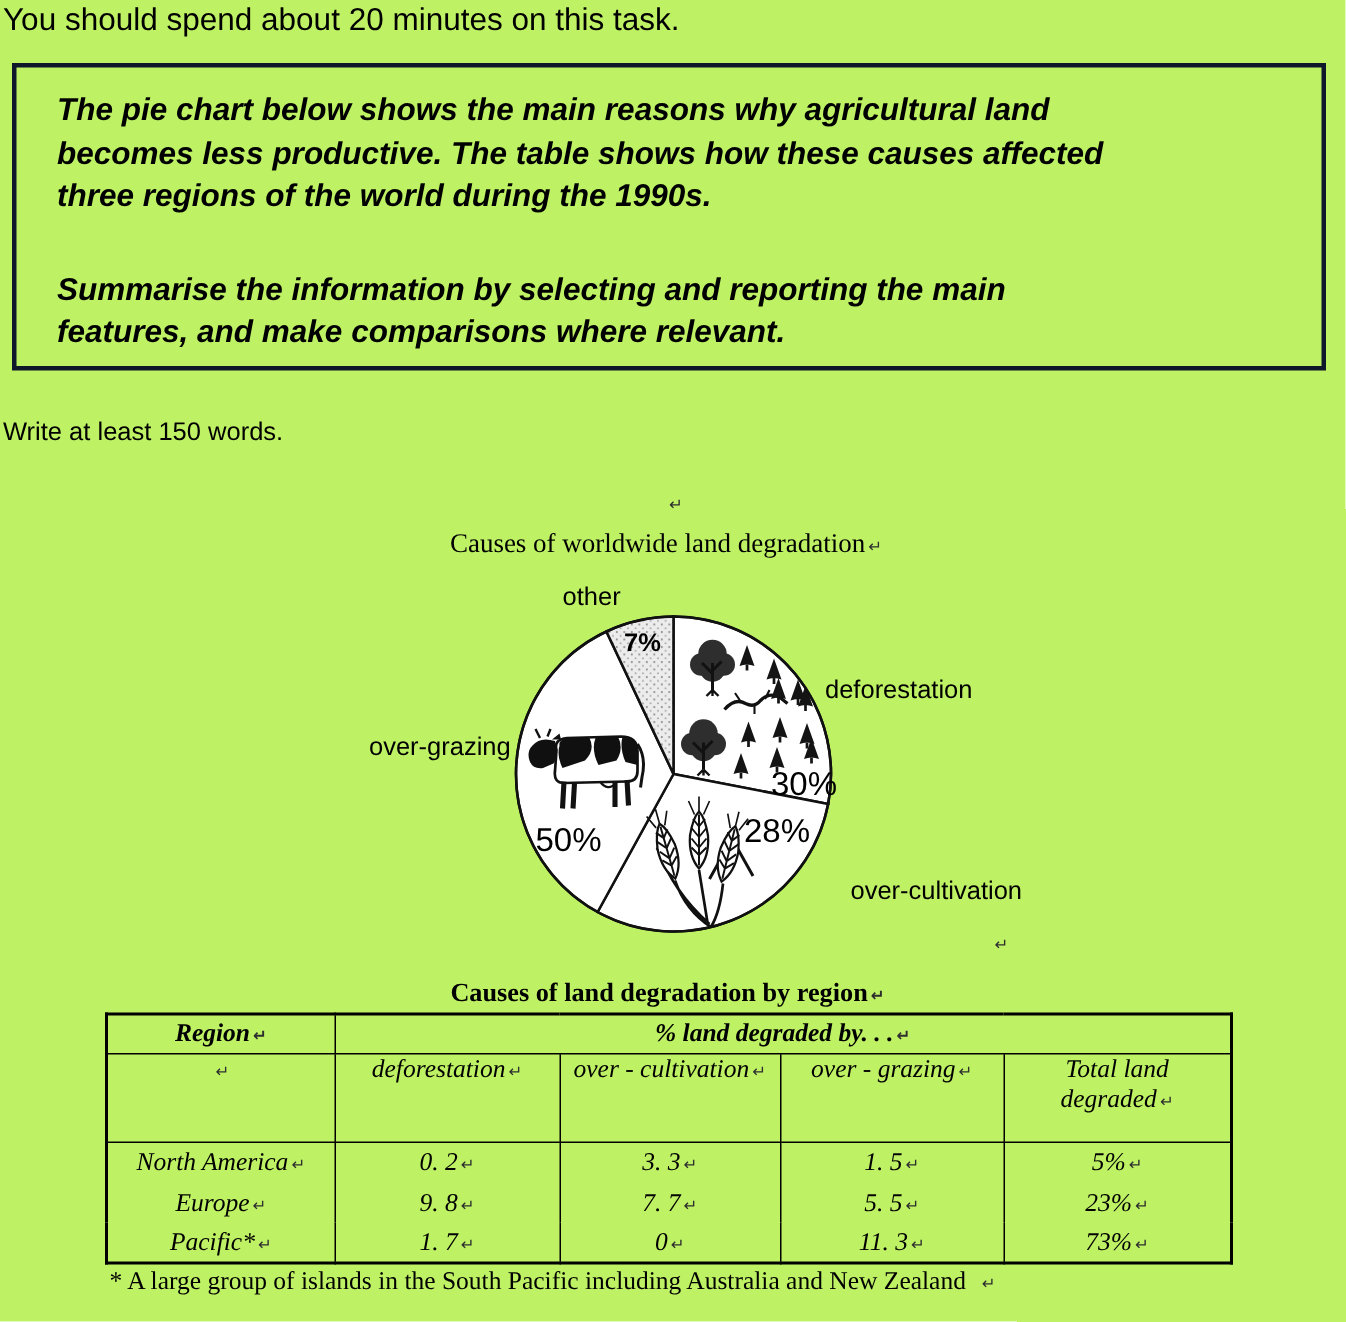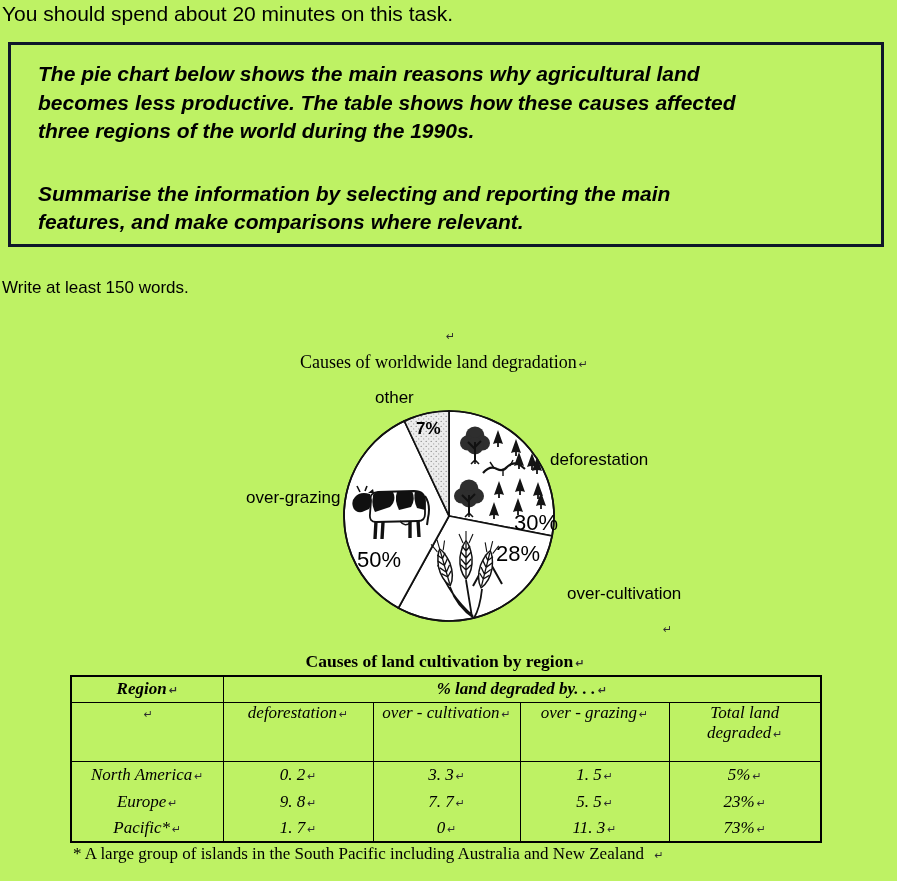--- a/index.html
+++ b/index.html
@@ -156,21 +156,21 @@
   <div class="plabel" id="pct-other">7%</div>
   <div class="plabel" id="lbl-defo">deforestation</div>
   <div class="plabel pct" id="pct-defo">30%</div>
   <div class="plabel pct" id="pct-cult">28%</div>
   <div class="plabel" id="lbl-cult">over-cultivation</div>
   <div class="plabel pct" id="pct-graz">50%</div>
   <div class="plabel" id="lbl-graz">over-grazing</div>
 
   <span class="rm-float" style="left:663px;top:623px;">↵</span>
 
-  <div class="tabletitle"><span>Causes of land cultivation by region</span><span class="rm">↵</span></div>
+  <div class="tabletitle"><span>Causes of land degradation by region</span><span class="rm">↵</span></div>
 
   <div id="region-table">
     <table>
       <colgroup>
         <col style="width:152px">
           <col style="width:150px">
           <col style="width:147px">
         <col style="width:149px">
           <col style="width:152px">
       </colgroup>

